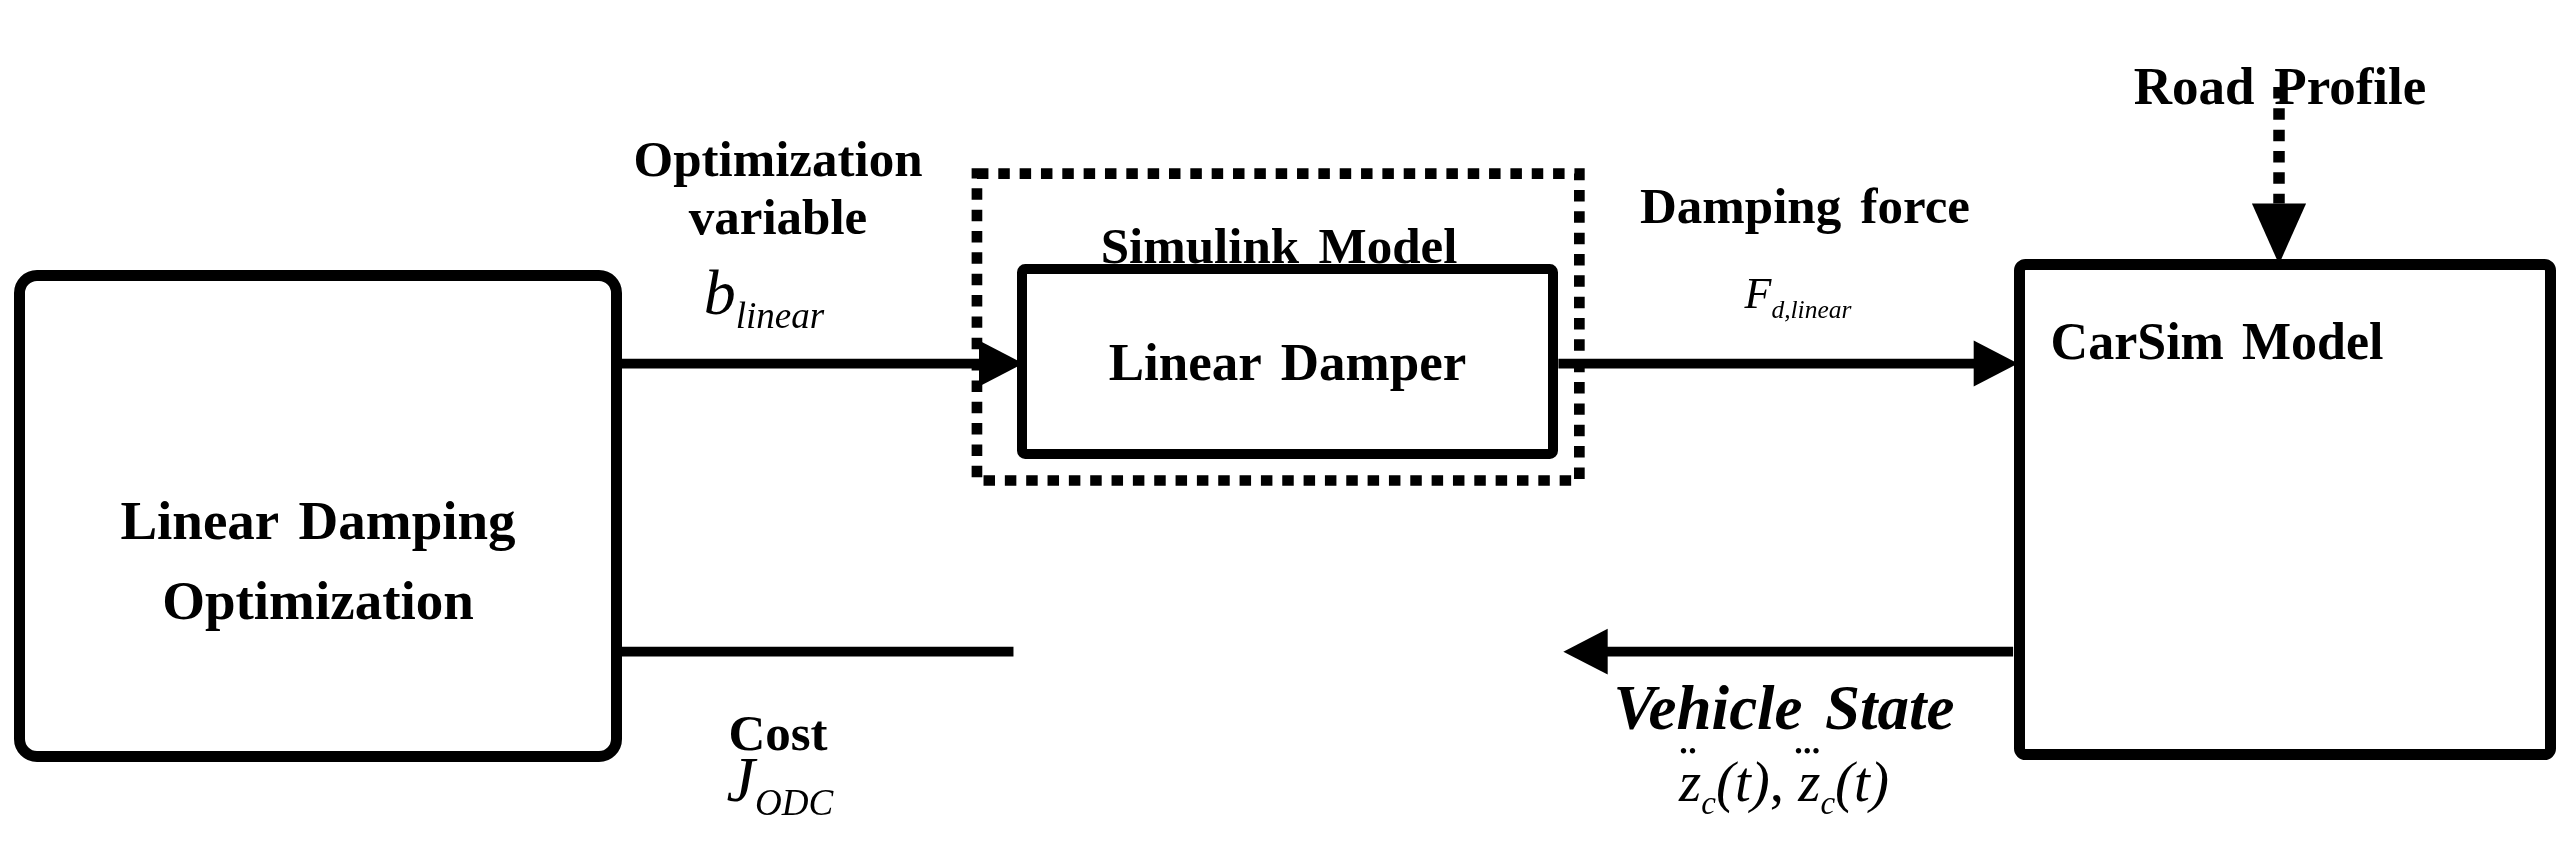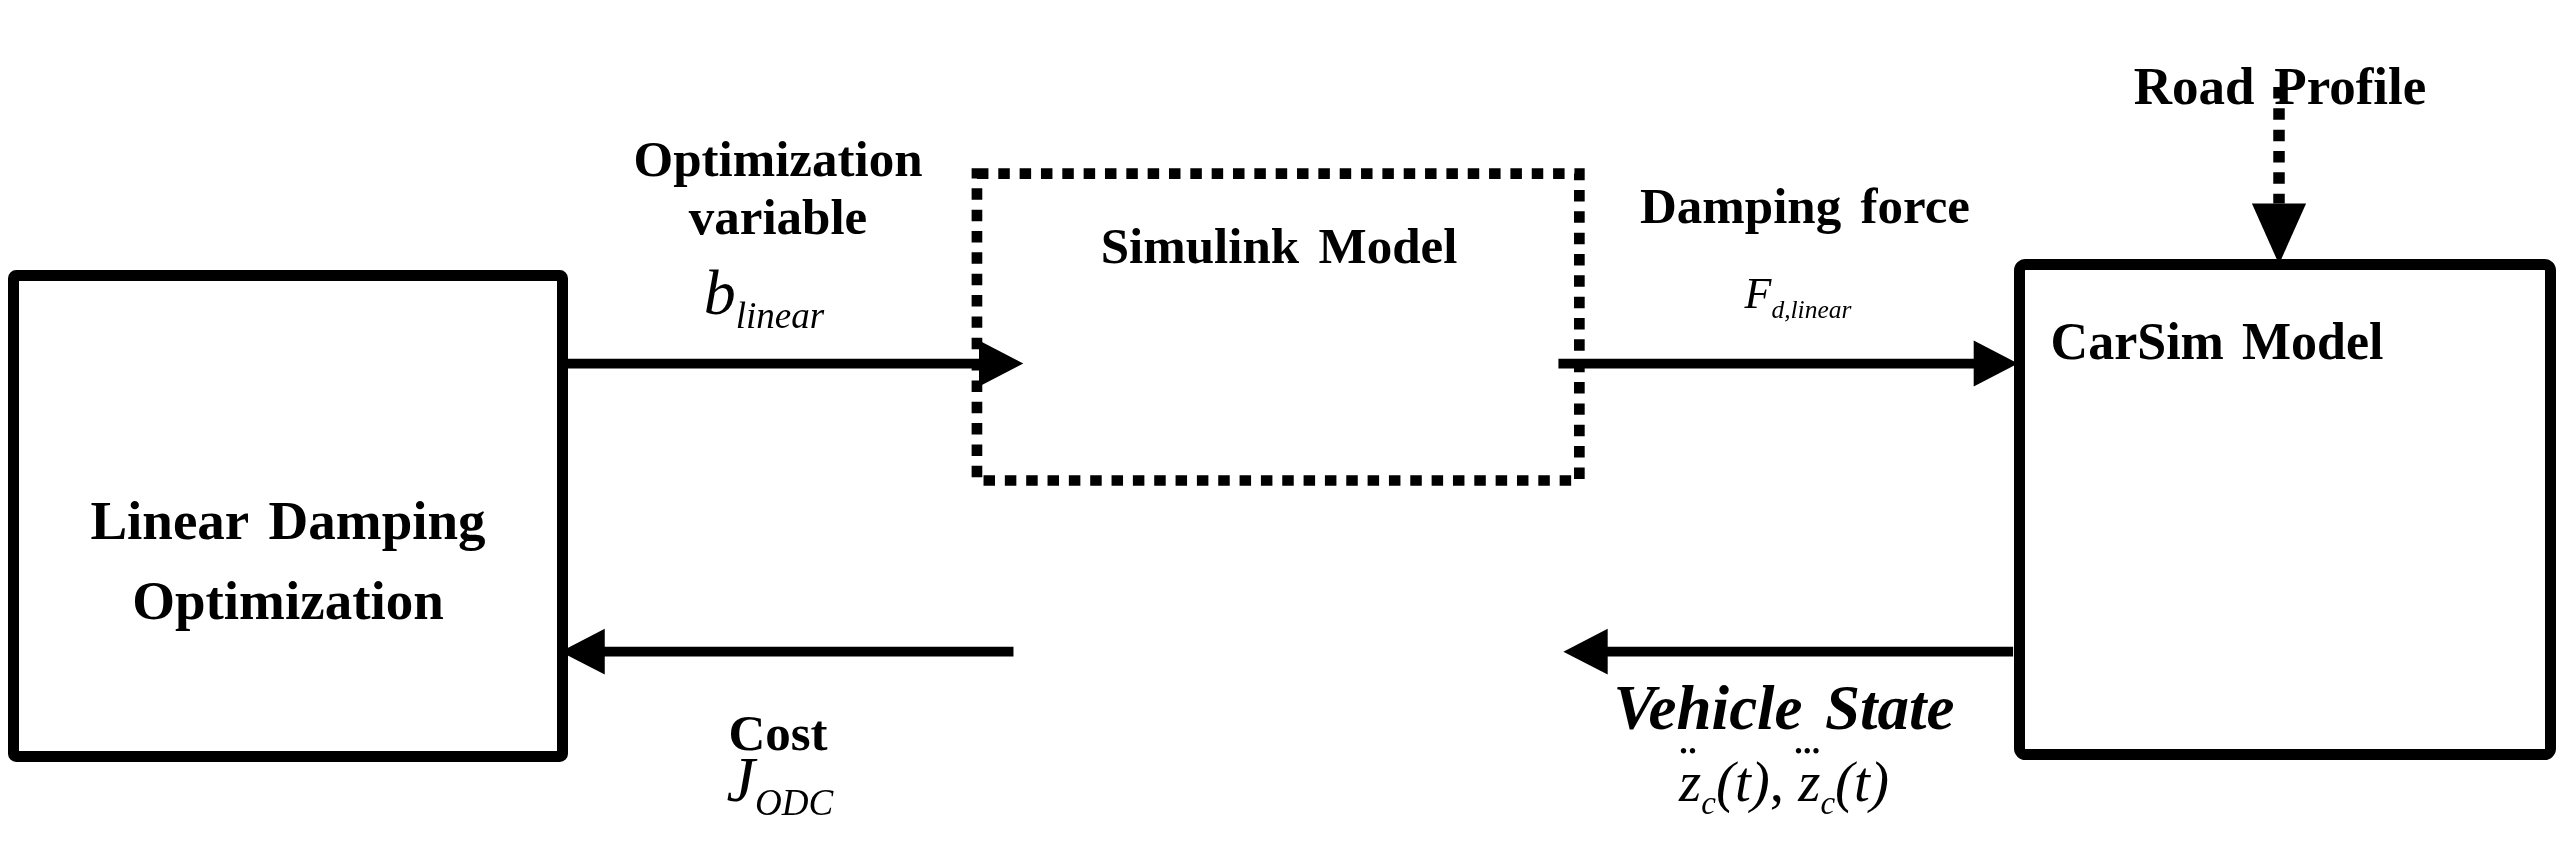--- a/index.html
+++ b/index.html
@@ -57,21 +57,21 @@
     position:absolute;
     top:-0.34em;
     left:42%;
     transform:translateX(-50%);
     font-size:0.40em;
     font-style:normal;
     letter-spacing:0.8px;
     line-height:1;
   }
   .plain{font-style:normal;}
-  #optimizer-box{left:8px;top:270px;width:560px;height:492px;border-width:11.5px;}
+  #optimizer-box{left:14px;top:270px;width:608px;height:492px;border-width:11.5px;border-radius:23px;}
   #optimizer-box .bl{font-size:55px;line-height:80px;padding-top:90px;}
   #damper-box{left:1017px;top:264px;width:541px;height:195px;}
   #damper-box .bl{font-size:53px;}
   #cost-box{left:1013px;top:560px;width:549px;height:189px;}
   #cost-box .bl{font-size:49px;line-height:62px;}
   #carsim-box{left:2014px;top:259px;width:542px;height:501px;border-width:11.5px;border-radius:11.5px;}
   #carsim-title{
     position:absolute;left:1946px;top:312px;width:542px;
     text-align:center;font-weight:bold;font-size:52px;
     white-space:nowrap;word-spacing:5px;z-index:3;
@@ -153,20 +153,23 @@
     </g>
   </svg>
 
   <div class="box" id="optimizer-box">
     <div class="bl">
       <span>Linear Damping</span><br>
       <span>Optimization</span>
     </div>
   </div>
 
+  <div class="box" id="damper-box">
+    <div class="bl">Linear Damper</div>
+  </div>
 
 
   <div class="box" id="carsim-box"></div>
   <div id="carsim-title">CarSim Model</div>
 
   <div class="lbl" style="left:1279px;top:218px;font-size:51px;">Simulink Model</div>
 
   <div class="lbl" style="left:778px;top:131px;font-size:51px;">
     <span>Optimization</span><br>
     <span>variable</span>

